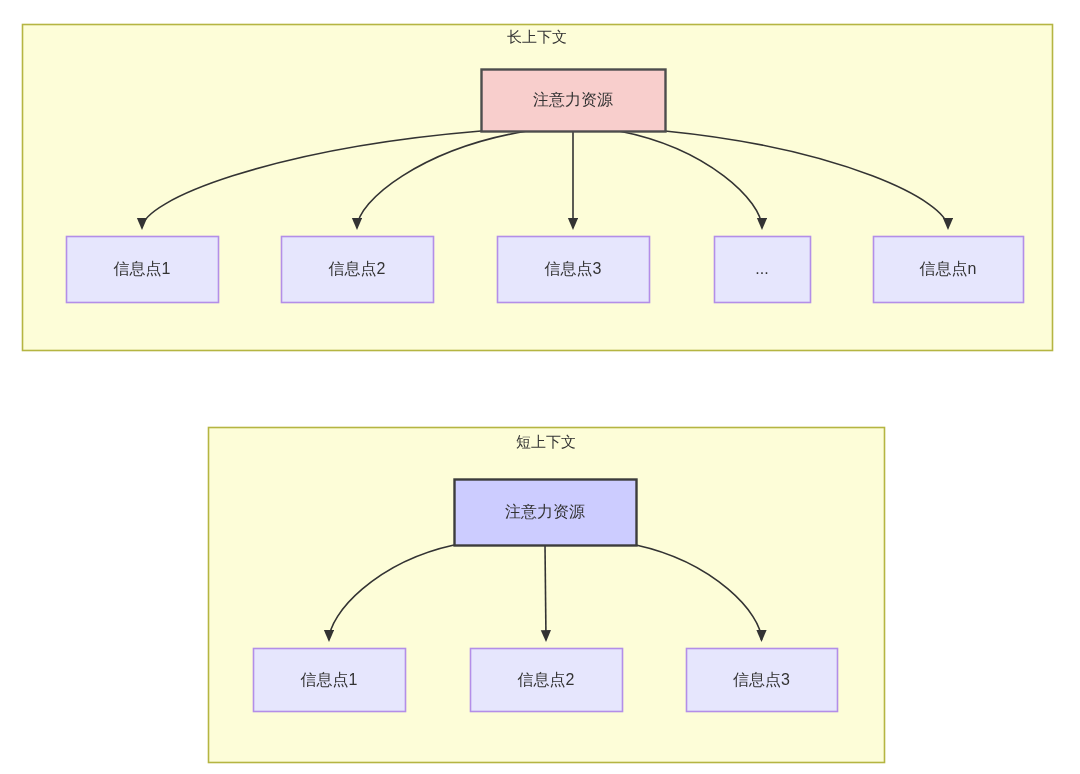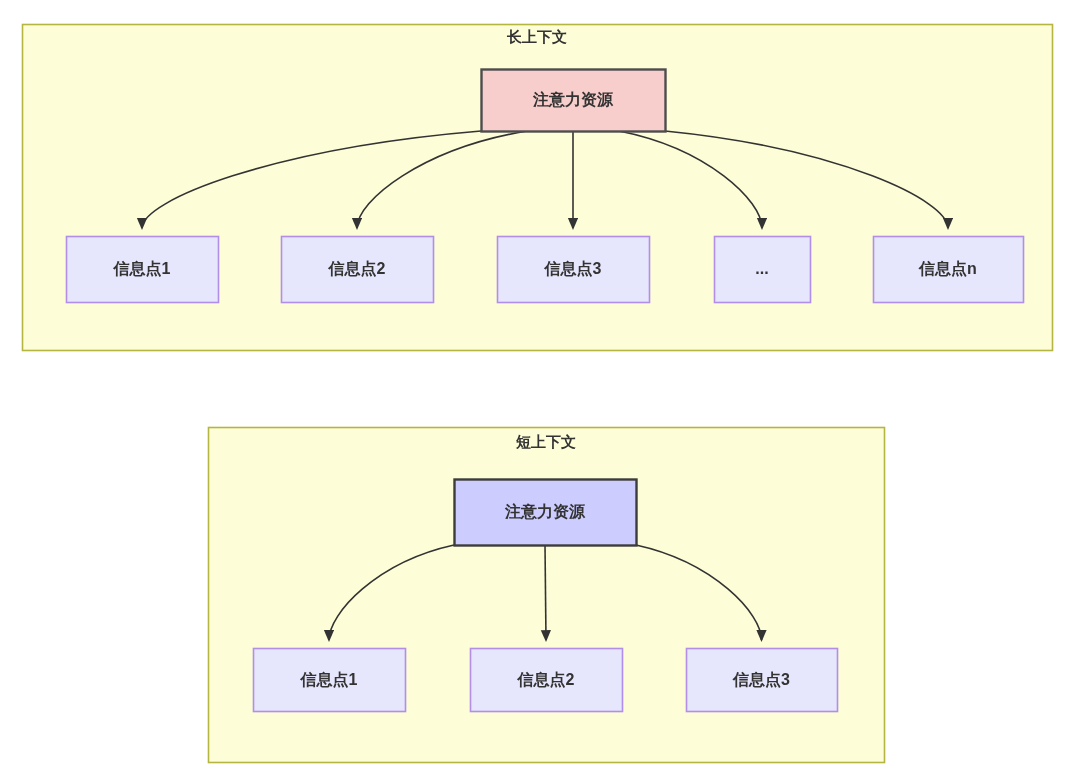--- a/index.html
+++ b/index.html
@@ -13,21 +13,20 @@
     font-family: "Liberation Sans", "DejaVu Sans", sans-serif;
     position: relative;
     overflow: hidden;
   }
   #stage {
     position: absolute;
     left: 0;
     top: 0;
     width: 1080px;
     height: 588px;
-    font-weight: bold;
   }
   svg.diagram {
     position: absolute;
     left: 0;
     top: 0;
     width: 1080px;
     height: 774px;
   }
   .group-title {
     font-size: 15px;

